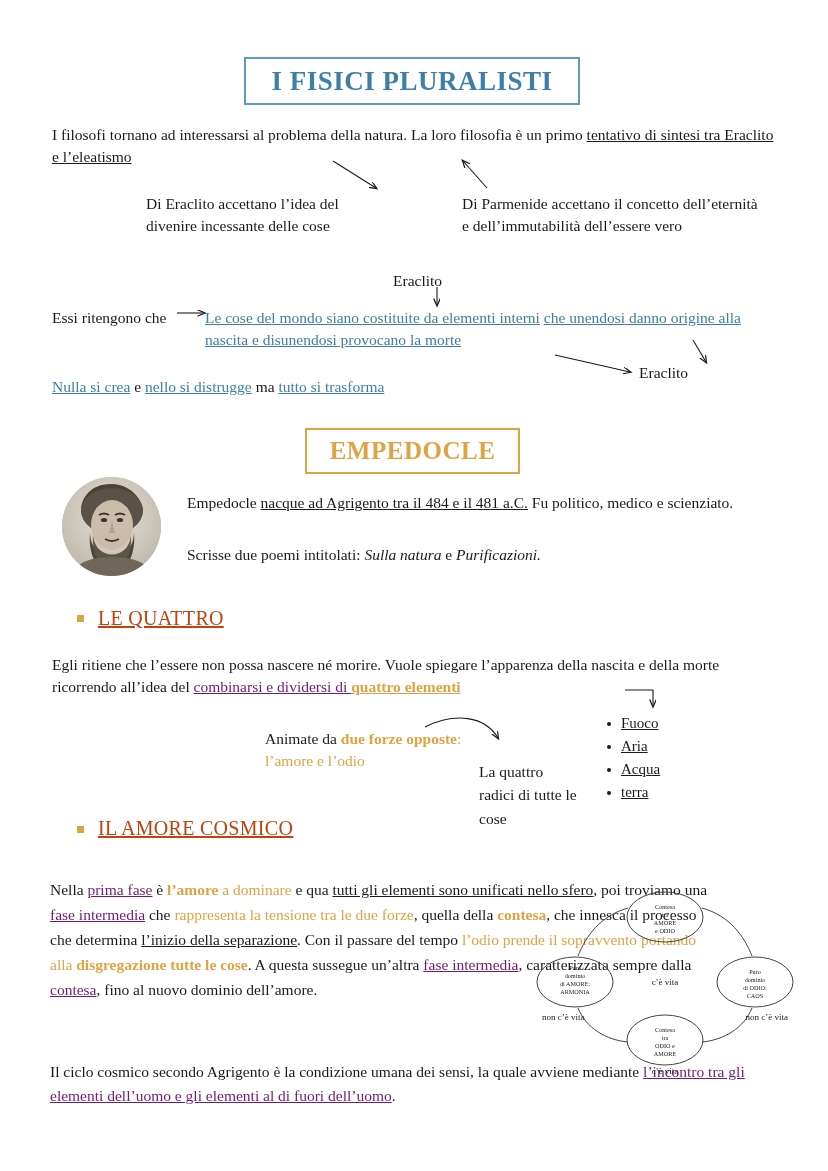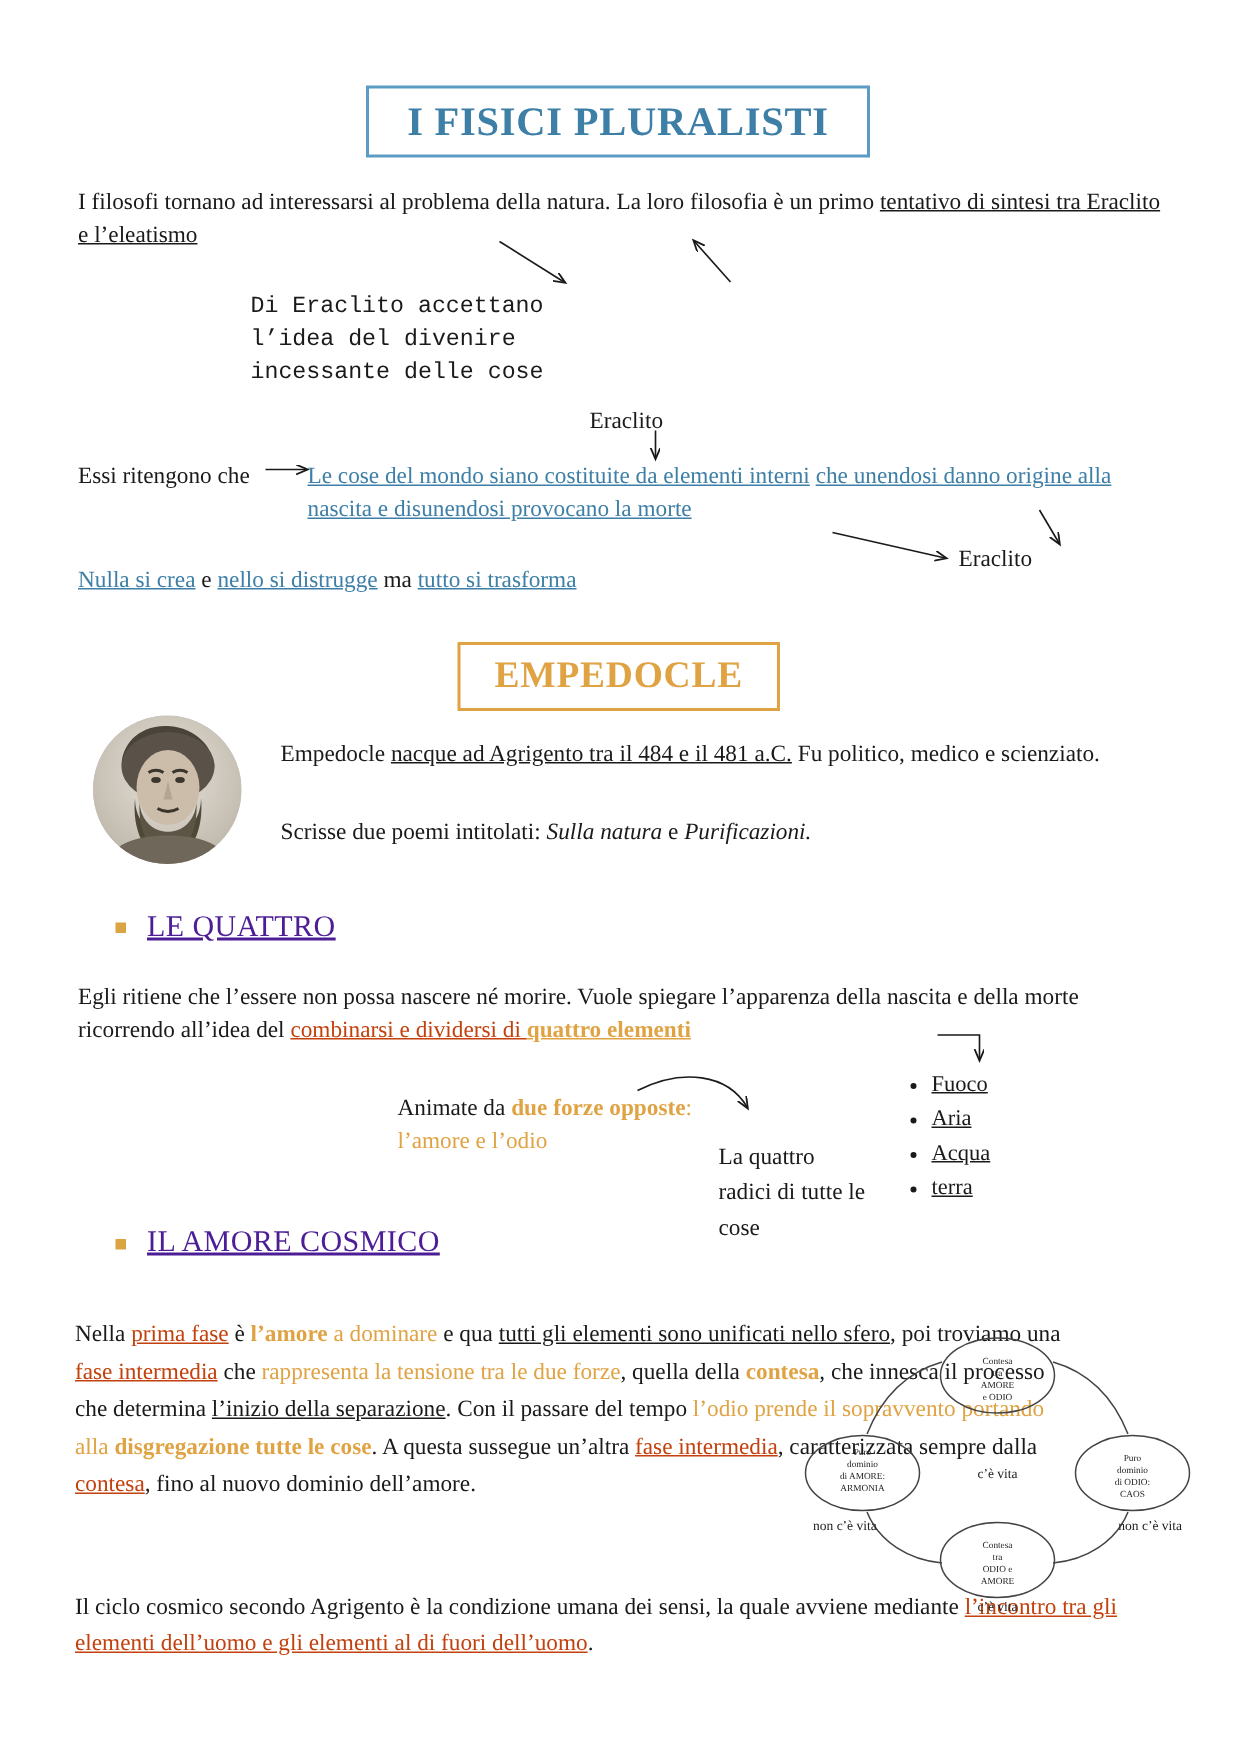--- a/index.html
+++ b/index.html
@@ -44,21 +44,21 @@
   .tblock {
     position: absolute;
     font-size: 15.5px;
     line-height: 1.42;
     color: #1a1a1a;
   }
   .u { text-decoration: underline; }
   .blue { color: #3d7fa6; }
   .blue-u { color: #3d7fa6; text-decoration: underline; }
   .orange { color: #e0a344; }
-  .orange-u { color: #c2410c; text-decoration: underline; margin-top: 40px; }
+  .orange-u { color: #701a75; text-decoration: underline; margin-top: 40px; }
   .orange-b { color: #e0a344; font-weight: bold; }
   .orange-bu { color: #e0a344; font-weight: bold; text-decoration: underline; }
   .ital { font-style: italic; }
 
   
   .emp-box {
     position: absolute;
     left: 305px;
     top: 428px;
     width: 215px;
@@ -85,21 +85,21 @@
     border-radius: 50%;
     overflow: hidden;
     background: #cfcac2;
   }
   .portrait svg { display: block; }
 
   
   .sec-head {
     position: absolute;
     font-size: 20px;
-    color: #4c1d95;
+    color: #c2410c;
     text-decoration: underline;
     letter-spacing: 0.3px;
   }
   .bullet-sq {
     position: absolute;
     width: 7px;
     height: 7px;
     background: #d9a441;
   }
   
@@ -146,24 +146,27 @@
 <div class="page">
 
   <div class="title-box">
     <span class="title-text">I FISICI PLURALISTI</span>
   </div>
 
   <div class="tblock" style="left:52px; top:124px; width:725px;">
     <span>I filosofi tornano ad interessarsi al problema della natura. La loro filosofia è un primo </span><span class="u">tentativo di sintesi tra Eraclito e l’eleatismo</span>
   </div>
 
-  <div class="tblock" style="left:167px; top:193px; width:245px;font-family:Liberation Mono, monospace;">
+  <div class="tblock" style="left:146px; top:193px; width:245px;">
     <span>Di Eraclito accettano l’idea del divenire incessante delle cose</span>
   </div>
 
+  <div class="tblock" style="left:462px; top:193px; width:300px;">
+    <span>Di Parmenide accettano il concetto dell’eternità e dell’immutabilità dell’essere vero</span>
+  </div>
 
   <div class="tblock" style="left:393px; top:270px;">
     <span>Eraclito</span>
   </div>
 
   <div class="tblock" style="left:52px; top:307px;">
     <span>Essi ritengono che</span>
   </div>
 
   <div class="tblock blue" style="left:205px; top:307px; width:560px;">

